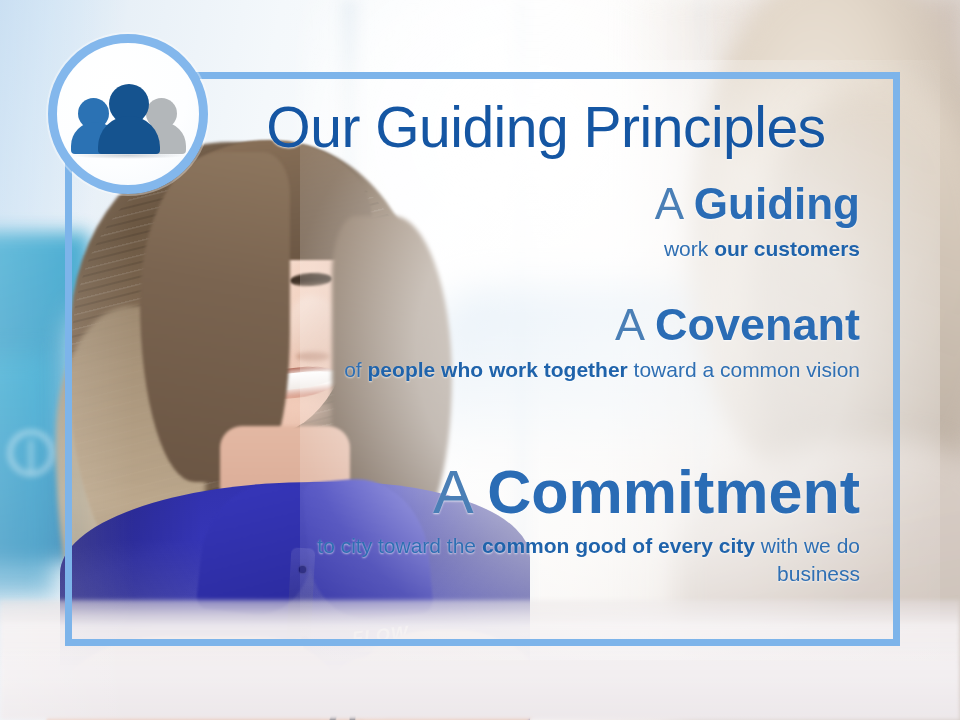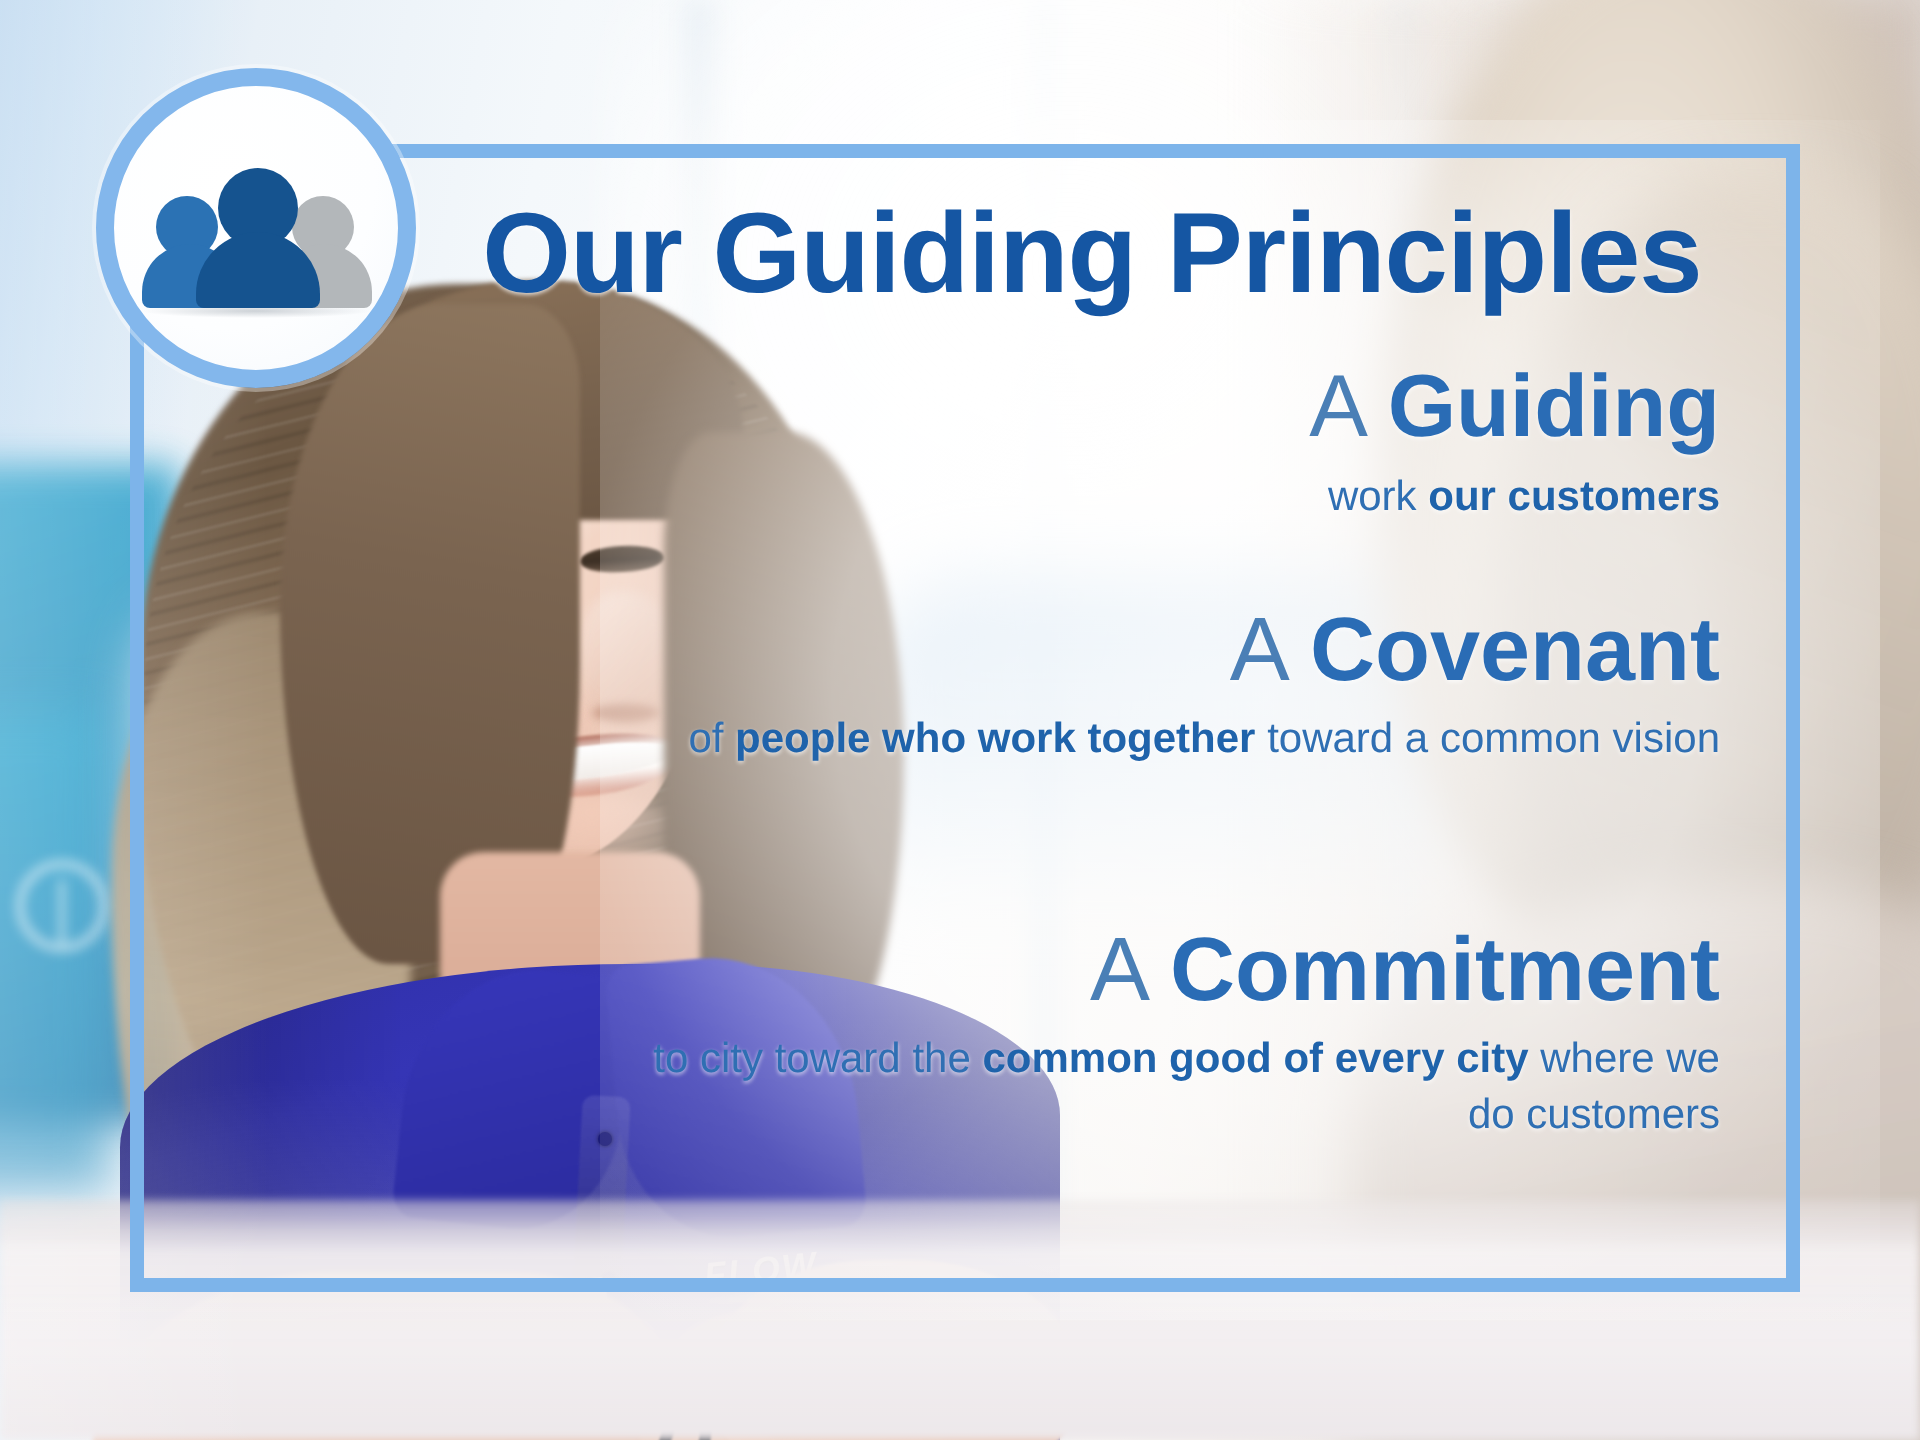--- a/index.html
+++ b/index.html
@@ -386,21 +386,21 @@
     position:absolute; left:-4px; top:70px; width:116px; height:7px;
     background: radial-gradient(ellipse, rgba(80,95,110,.28), rgba(255,255,255,0) 70%);
   }
 
   
   .content { position: absolute; inset: 0; }
 
   .title {
     position: absolute; left: 216px; top: 94px; width: 660px;
     text-align: center;
-    font-size: 57px; font-weight: 700;
+    font-size: 57px; font-weight: 400;
     letter-spacing: -0.5px;
     color: #1556a3;
     text-shadow: 0 1px 2px rgba(255,255,255,.75);
     white-space: nowrap;
   }
 
   .principle { position: absolute; text-align: right; }
   .p-line1 {
     font-size: 44px; line-height: 1.0; white-space: nowrap;
     text-shadow: 0 1px 2px rgba(255,255,255,.7);
@@ -410,21 +410,21 @@
   .p-sub {
     margin-top: 9px;
     font-size: 21px; line-height: 1.32; font-weight: 400; color: #2f6fb3;
     text-shadow: 0 1px 2px rgba(255,255,255,.7);
   }
   .p-sub b { font-weight: 700; color: #1f63ab; }
 
   .block-covenant   { left: 300px; top: 182px; width: 560px; }
   .block-community  { left: 300px; top: 302px; width: 560px; }
   .block-commitment { left: 300px; top: 462px; width: 560px; }
-  .block-commitment .p-line1 { font-size: 45px; }
+  .block-commitment .p-line1 { font-size: 61px; }
   .block-community .p-line1  { font-size: 45px; }
 </style>
 </head>
 <body>
 
 <div class="poster">
 
   <div class="photo">
     <div class="bg-base"></div>
     <div class="bg-mullion m1"></div>
@@ -534,17 +534,17 @@
         <span class="p-word">Covenant</span>
       </div>
       <div class="p-sub"><span>of </span><b>people who work together</b><span> toward a common vision</span></div>
     </div>
 
     <div class="principle block-commitment">
       <div class="p-line1">
         <span class="p-art">A </span>
         <span class="p-word">Commitment</span>
       </div>
-      <div class="p-sub"><span>to city toward the </span><b>common good of every city</b><span> where we do customers</span></div>
+      <div class="p-sub"><span>to city toward the </span><b>common good of every city</b><span> with we do business</span></div>
     </div>
 
   </div>
 </div>
 
 </body></html>

